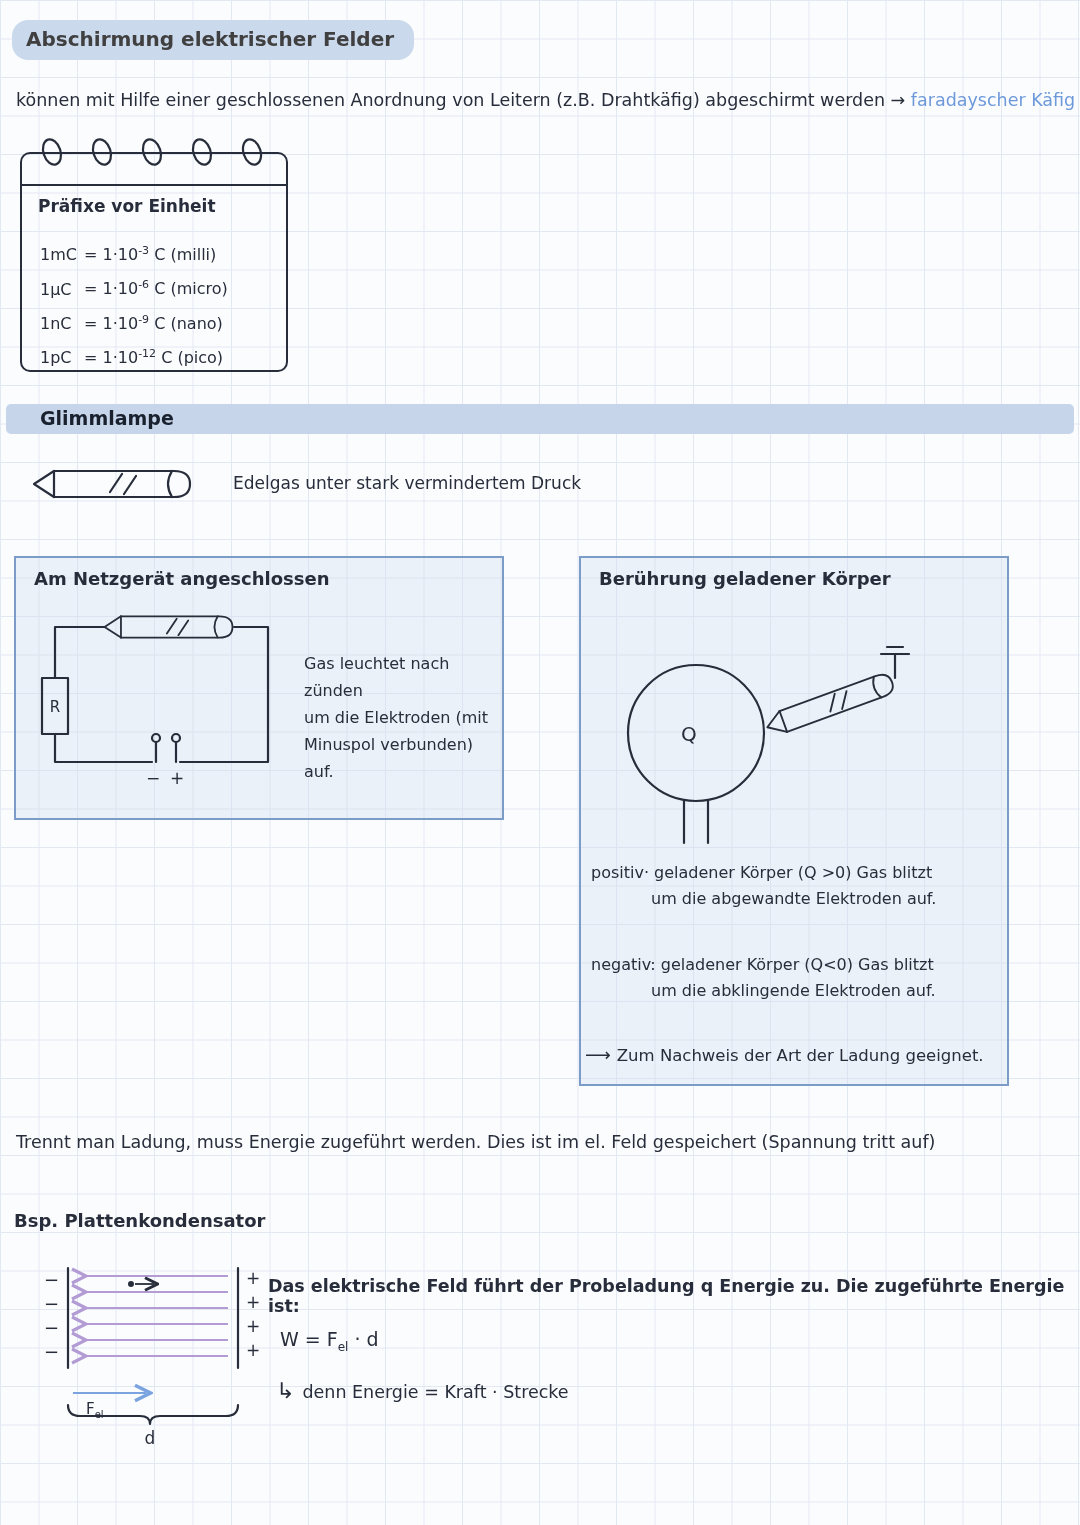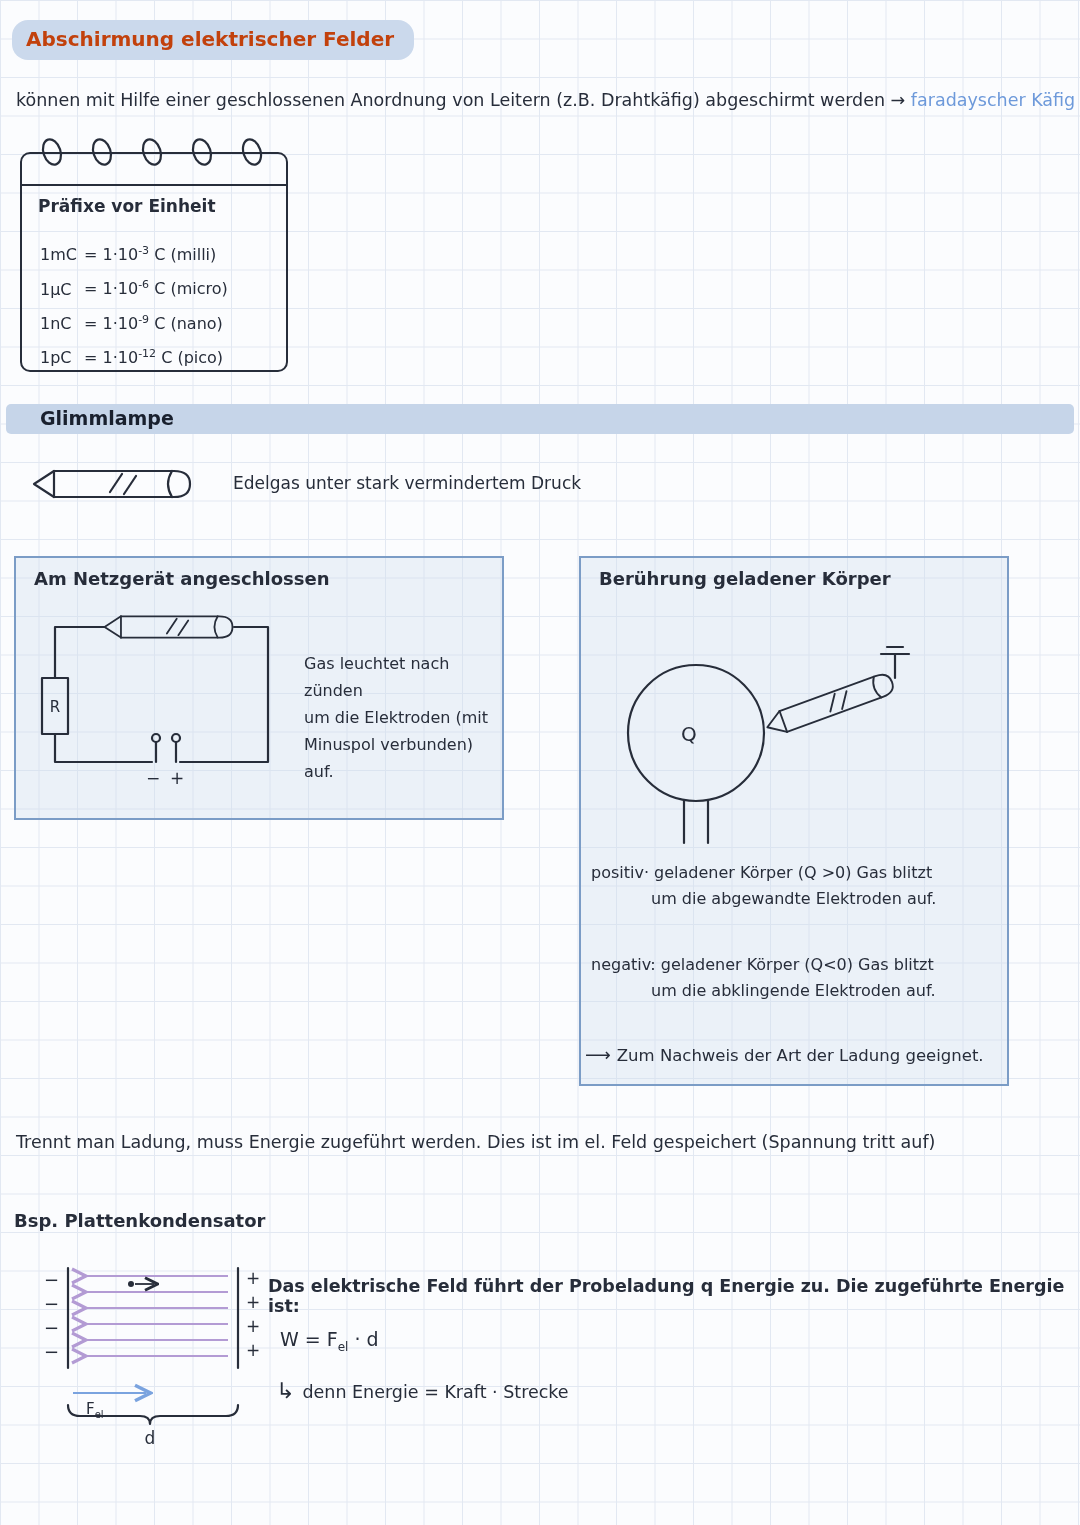--- a/index.html
+++ b/index.html
@@ -11,21 +11,21 @@
       linear-gradient(to right, #e2e8f2 1px, transparent 1px),
       linear-gradient(to bottom, #e2e8f2 1px, transparent 1px);
     background-size: 38.5px 38.5px;
   }
   svg text { font-family: "DejaVu Sans", sans-serif; fill: #272d3a; }
   .ink { stroke: #272d3a; stroke-width: 2.2; fill: none; stroke-linecap: round; stroke-linejoin: round; }
 
   .title-pill {
     position: absolute; left: 12px; top: 20px;
     background: #cbd9ec; border-radius: 16px; padding: 7px 20px 9px 14px;
-    font-size: 20px; font-weight: 600; color: #c2410c;
+    font-size: 20px; font-weight: 600; color: #404040;
   }
   .intro { position: absolute; left: 16px; top: 90px; font-size: 17.5px; width: 1060px; white-space: nowrap; }
   .blue { color: #6d99da; }
 
   .notepad { position: absolute; left: 20px; top: 152px; width: 268px; height: 220px;
     border: 2.5px solid #272d3a; border-radius: 10px; padding-left: 36px; }
   .spiral { position: absolute; top: -18px; left: 0; width: 268px; height: 42px; overflow: visible; }
   .np-line { position: absolute; top: 30px; left: 0; width: 100%; border-top: 2px solid #272d3a; }
   .np-title { position: absolute; top: 42px; left: 16px; font-size: 17px; font-weight: 600; }
   .np-rows { position: absolute; top: 82px; left: 18px; font-size: 16px; line-height: 30px; }

